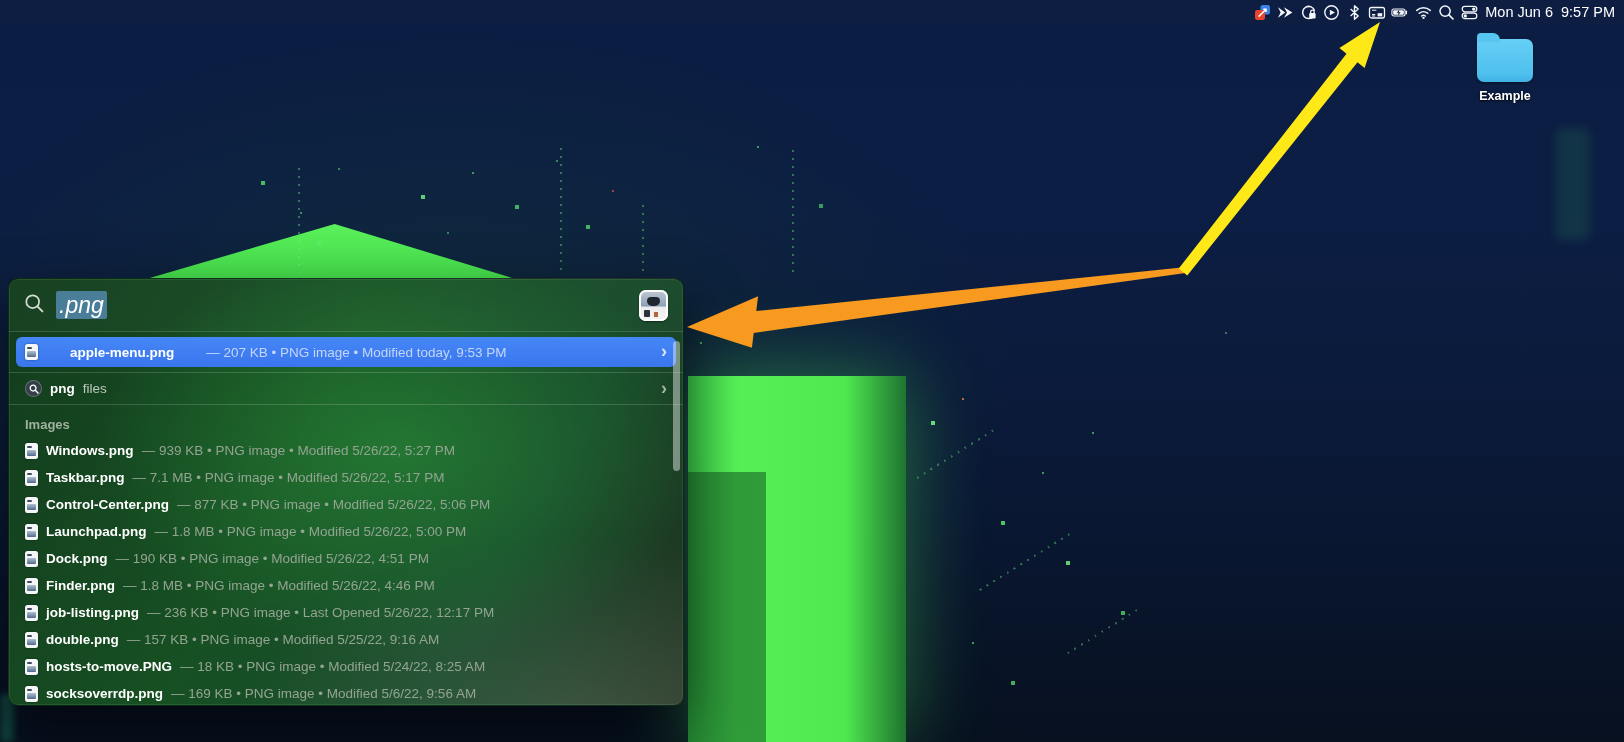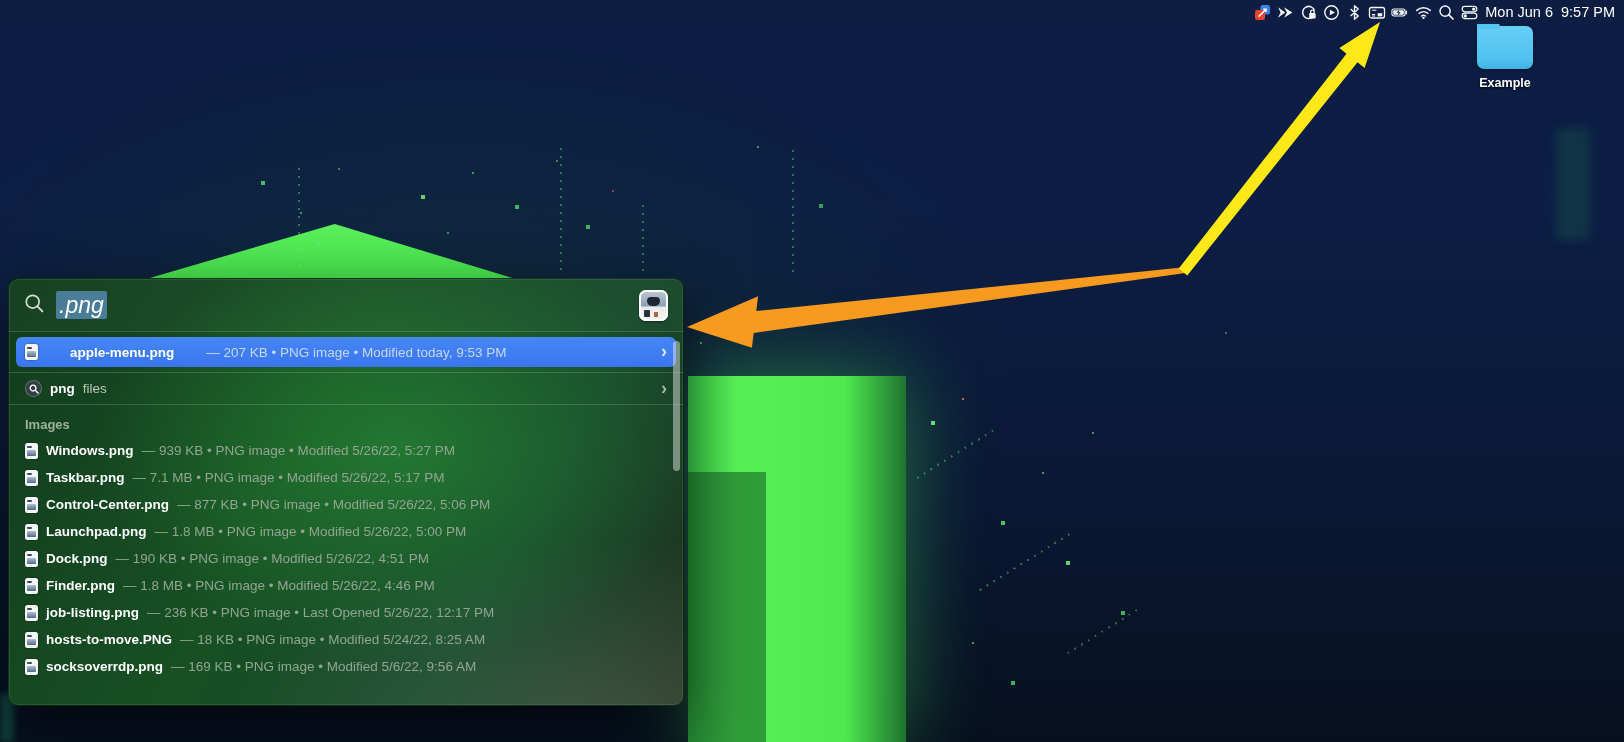--- a/index.html
+++ b/index.html
@@ -64,21 +64,21 @@
   .menubar { position:absolute; left:0; top:0; width:100%; height:24px; z-index:20;
     background:rgba(13,30,66,.97);
     display:flex; align-items:center; justify-content:flex-end;
     gap:5px; padding-right:9px; color:#f2f5fa;
   }
   .mb-icon { width:18px; height:17px; display:flex; align-items:center; justify-content:center; }
   .mb-icon svg { display:block; }
   .mb-clock { font-size:14.5px; color:#fff; white-space:pre; margin-left:2px; }
 
   
-  .desktop-folder { position:absolute; left:1468px; top:18px; width:74px; z-index:10; text-align:center; }
+  .desktop-folder { position:absolute; left:1468px; top:31px; width:74px; z-index:10; text-align:center; }
   .folder-icon { width:56px; height:43px; margin:8px auto 0; position:relative;
     background:linear-gradient(180deg,#66cff6 0%,#4fc0ee 80%,#3fb2e4 100%);
     border-radius:4px 7px 7px 7px;
     box-shadow:0 1px 3px rgba(0,0,0,.45);
   }
   .folder-icon::before { content:""; position:absolute; top:-6px; left:0; width:23px; height:9px;
     background:#57c5f1; border-radius:4px 7px 0 0;
   }
   .folder-label { margin-top:7px; font-size:12.5px; font-weight:bold; color:#fff;
     text-shadow:0 1px 2px rgba(0,0,0,.85);
@@ -319,20 +319,25 @@
     <span class="name">Finder.png</span>
     <span class="details">— 1.8 MB • PNG image • Modified 5/26/22, 4:46 PM</span>
   </div>
   <div class="row result">
     <span class="doc-icon"></span>
     <span class="name">job-listing.png</span>
     <span class="details">— 236 KB • PNG image • Last Opened 5/26/22, 12:17 PM</span>
   </div>
   <div class="row result">
     <span class="doc-icon"></span>
+    <span class="name">double.png</span>
+    <span class="details">— 157 KB • PNG image • Modified 5/25/22, 9:16 AM</span>
+  </div>
+  <div class="row result">
+    <span class="doc-icon"></span>
     <span class="name">hosts-to-move.PNG</span>
     <span class="details">— 18 KB • PNG image • Modified 5/24/22, 8:25 AM</span>
   </div>
   <div class="row result">
     <span class="doc-icon"></span>
     <span class="name">socksoverrdp.png</span>
     <span class="details">— 169 KB • PNG image • Modified 5/6/22, 9:56 AM</span>
   </div>
 
   <div class="scrollbar-thumb"></div>

